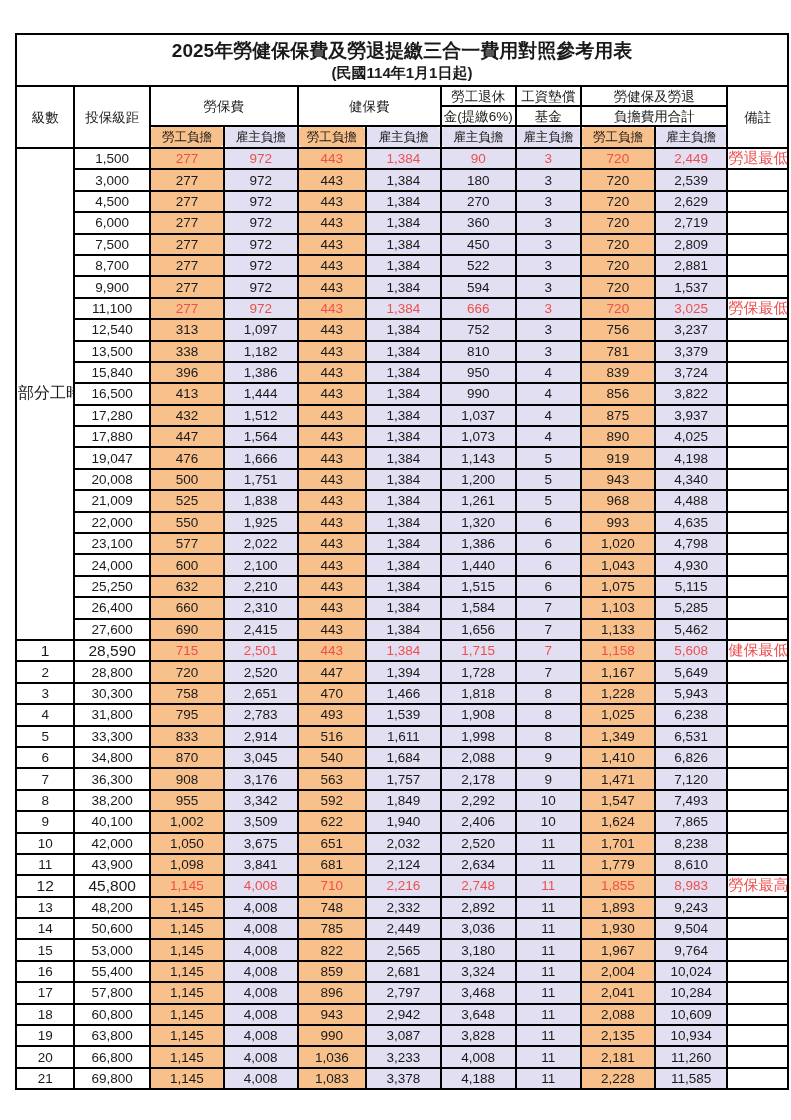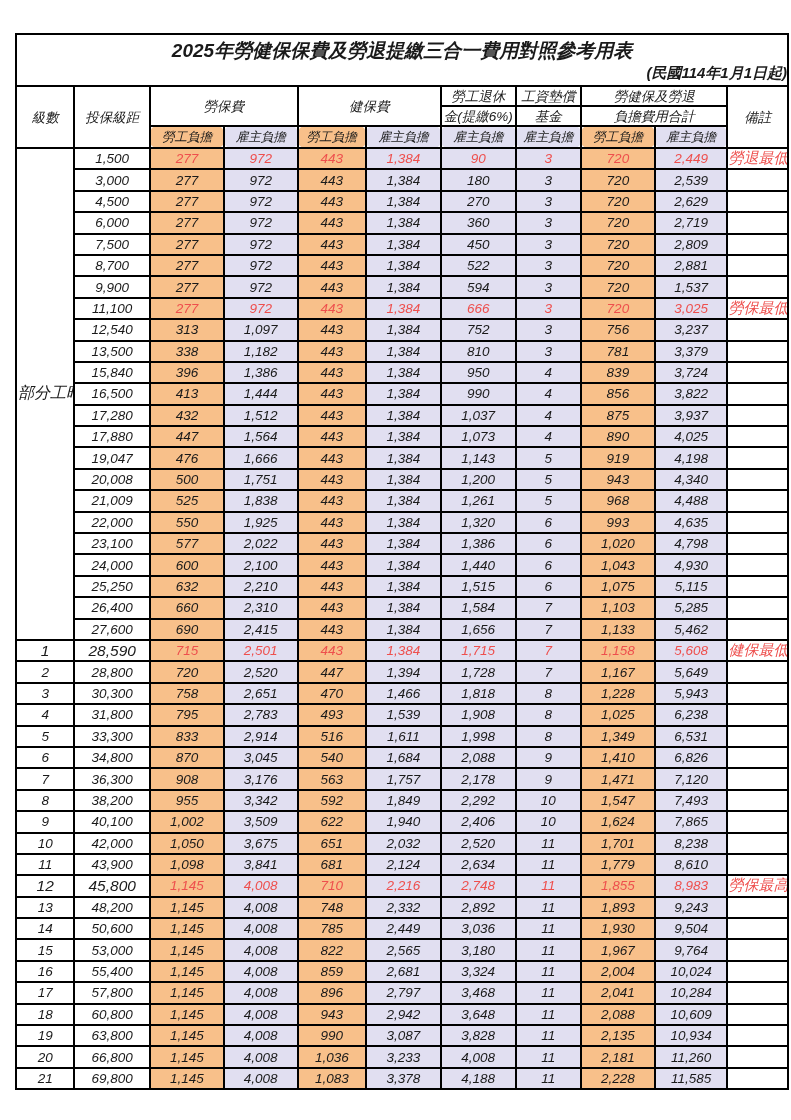--- a/index.html
+++ b/index.html
@@ -7,35 +7,34 @@
     background:#ffffff;
     width:791px; height:1120px;
     font-family:"Liberation Sans","DejaVu Sans",sans-serif;
     color:#1a1a1a;
   }
   .sheet{ position:absolute; left:15px; top:33px; }
   table{
     border-collapse:collapse;
     table-layout:fixed;
     width:774px;
-    font-style:italic;
   }
   td,th{
     border:2px solid #000;
     text-align:center;
     vertical-align:middle;
     padding:0 1px;
     overflow:hidden;
     white-space:nowrap;
     font-weight:normal;
   }
   
   .title-cell{ padding:4px 0 3px; }
   .title-main{ font-size:19px; font-weight:bold; line-height:24px; }
-  .title-sub{ font-size:15px; font-weight:bold; line-height:19px;text-align:right; }
+  .title-sub{ font-size:15px; font-weight:bold; line-height:19px; }
   
   .h-cell{ font-size:13.5px; height:18px; line-height:17px; background:#fff; }
   .sub-h{ font-size:12.5px; height:20px;border-radius:7px; }
   
   tbody td{ height:19.4px; font-size:13.5px; }
   .c-emp{ background:#f8c08a; }
   .c-er{ background:#e1dff1; }
   .level-cell,.bracket-cell,.remark-cell{ background:#fff; }
   .part-time{ font-size:16px; }
   .big{ font-size:15.5px; }

